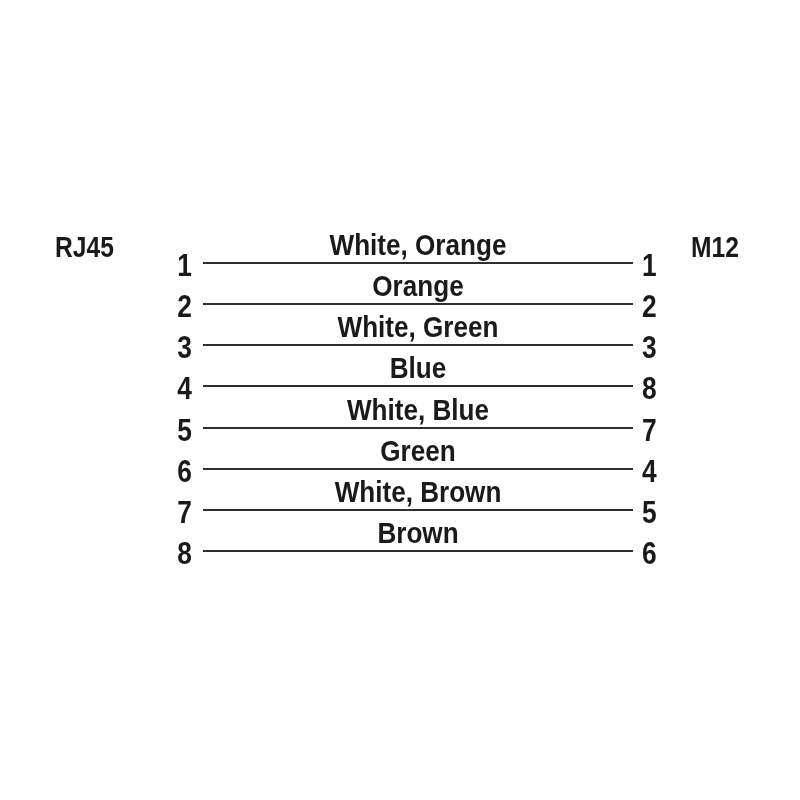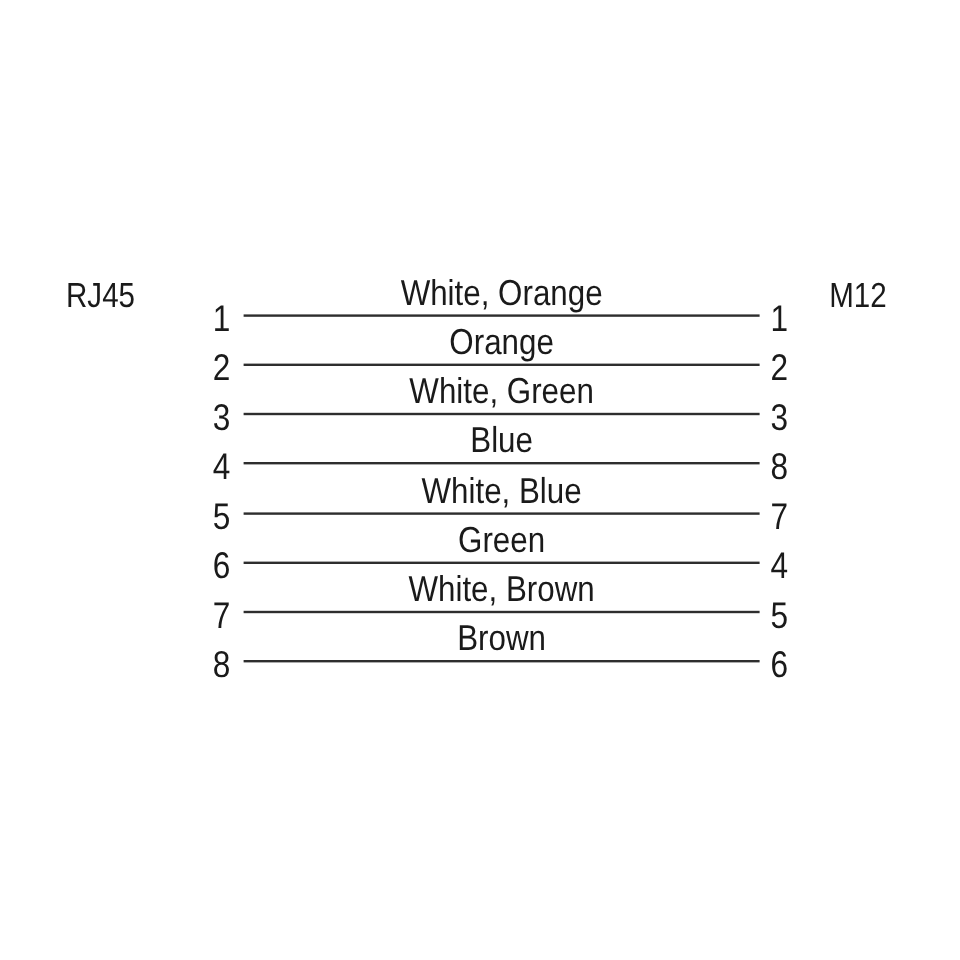--- a/index.html
+++ b/index.html
@@ -12,21 +12,21 @@
     width: 800px; height: 800px;
     background: var(--bg-color);
     font-family: "Liberation Sans", "DejaVu Sans", sans-serif;
   }
   .canvas {
     position: relative;
     width: 800px; height: 800px;
     background: var(--bg-color);
     overflow: hidden;
     color: var(--text-color);
-    font-weight: 400;
+    font-weight: 700;
   }
   .connector-label {
     position: absolute;
     top: 231px;
     height: 32px;
     line-height: 32px;
     font-size: 29px;
     white-space: nowrap;
     transform: scaleX(0.85);
   }

